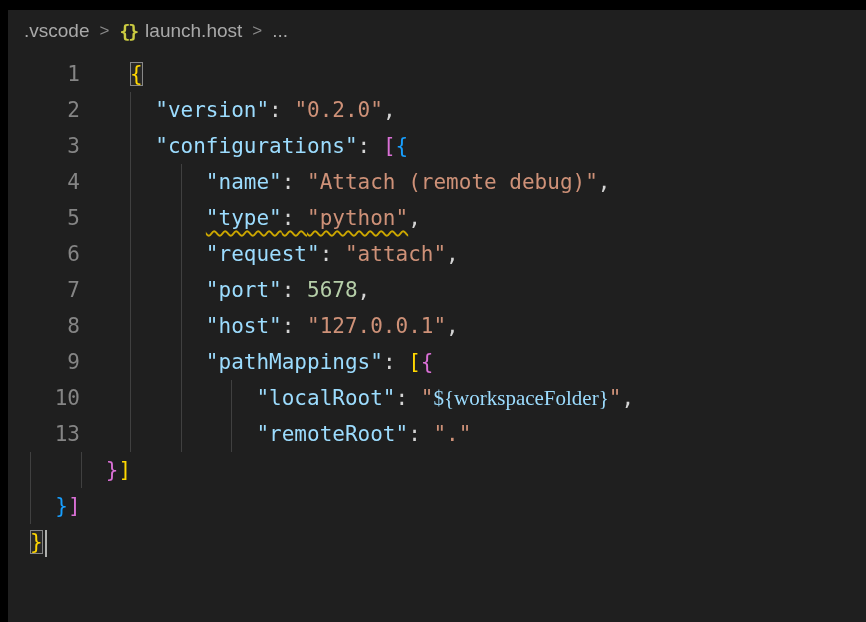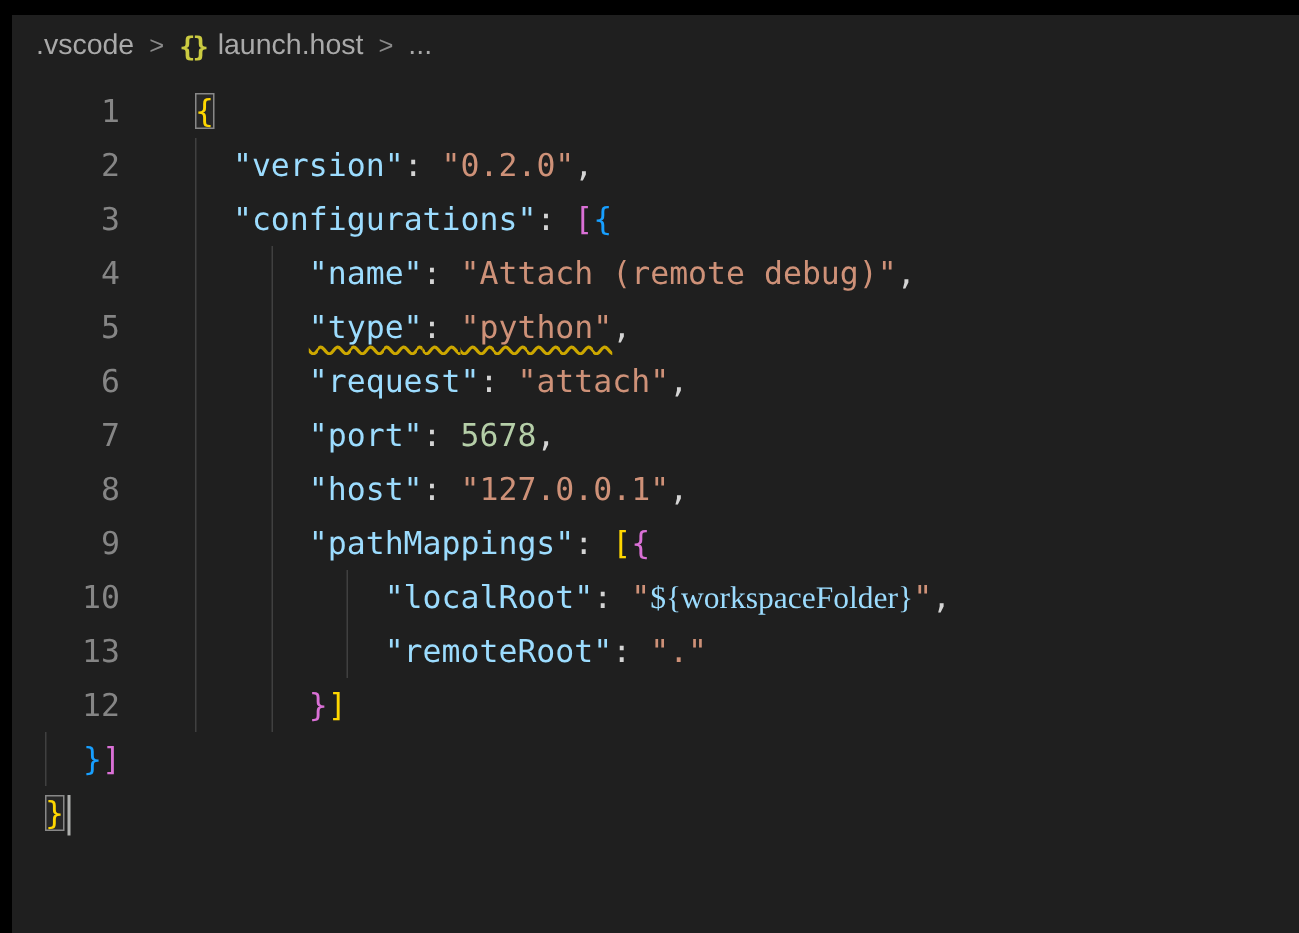--- a/index.html
+++ b/index.html
@@ -133,21 +133,20 @@
       </div>
       <div class="row">
         <div class="ln">10</div>
         <div class="code-line"><span class="indent-guide" style="left: calc(0ch + 22px);"></span><span class="indent-guide" style="left: calc(4ch + 22px);"></span><span class="indent-guide" style="left: calc(8ch + 22px);"></span><span>          </span><span class="tok-key">"localRoot"</span><span class="tok-punct">: </span><span class="tok-str">"</span><span class="tok-var">${workspaceFolder}</span><span class="tok-str">"</span><span class="tok-punct">,</span></div>
       </div>
       <div class="row">
         <div class="ln">13</div>
         <div class="code-line"><span class="indent-guide" style="left: calc(0ch + 22px);"></span><span class="indent-guide" style="left: calc(4ch + 22px);"></span><span class="indent-guide" style="left: calc(8ch + 22px);"></span><span>          </span><span class="tok-key">"remoteRoot"</span><span class="tok-punct">: </span><span class="tok-str">"."</span></div>
       </div>
       <div class="row">
-        <div class="ln">12</div>
         <div class="code-line"><span class="indent-guide" style="left: calc(0ch + 22px);"></span><span class="indent-guide" style="left: calc(4ch + 22px);"></span><span>      </span><span class="tok-b2">}</span><span class="tok-b1">]</span></div>
       </div>
       <div class="row">
         <div class="code-line"><span class="indent-guide" style="left: calc(0ch + 22px);"></span><span>  </span><span class="tok-b3">}</span><span class="tok-b2">]</span></div>
       </div>
       <div class="row">
         <div class="code-line"><span class="tok-b1 bracket-match">}</span><span class="cursor"></span></div>
       </div>
     </div>
 </div>

